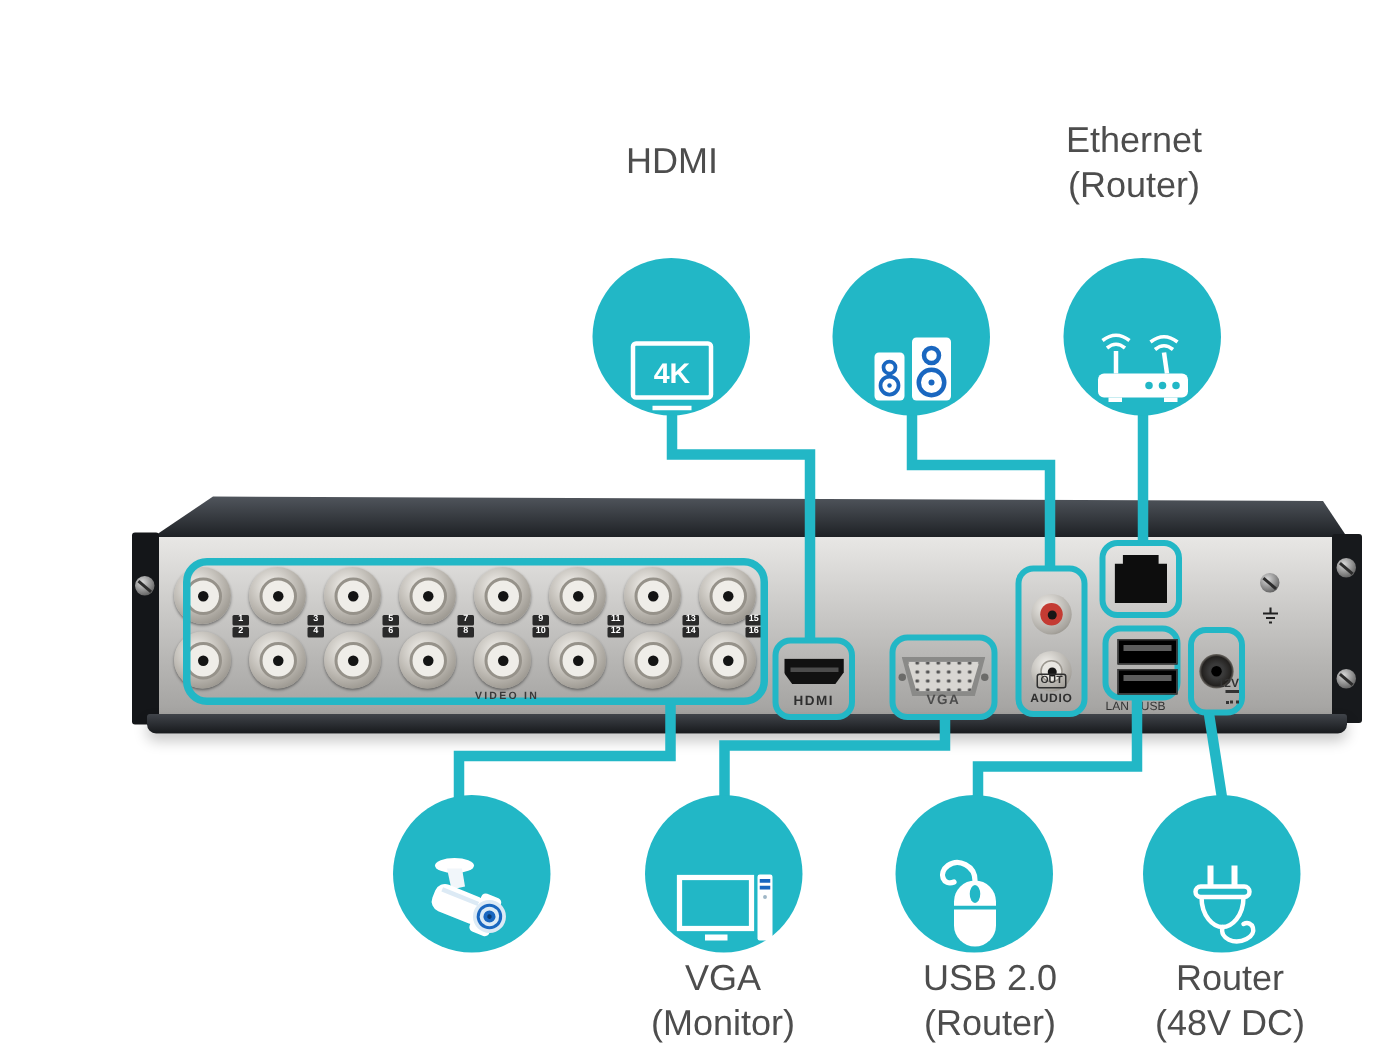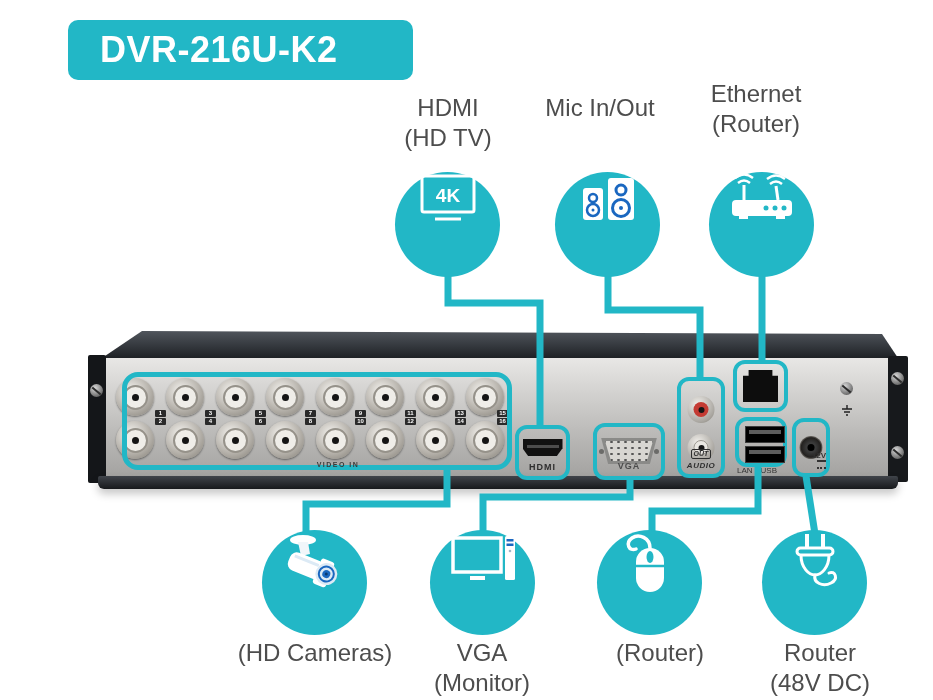--- a/index.html
+++ b/index.html
@@ -10,21 +10,21 @@
   .badge{position:absolute;left:68px;top:20px;width:345px;height:60px;border-radius:10px;
          background:var(--teal,#22b7c6);color:#fff;font-size:36px;font-weight:bold;
          line-height:60px;padding-left:32px;box-sizing:border-box;letter-spacing:.5px;}
 
   
   .clabel{position:absolute;width:220px;text-align:center;color:var(--label_text,#4d4d4d);
           font-size:24px;line-height:30px;}
 
   
   .bubble{position:absolute;width:105px;height:105px;border-radius:50%;
-          background:var(--teal,#22b7c6);display:flex;align-items:flex-start;justify-content:center;z-index:6;}
+          background:var(--teal,#22b7c6);display:flex;align-items:flex-end;justify-content:center;z-index:6;}
 
   
   .wires{position:absolute;left:0;top:0;z-index:5;}
   .wires polyline{stroke:var(--teal,#22b7c6);stroke-width:7;fill:none;stroke-linejoin:miter;}
 
   
   .device{position:absolute;left:88px;top:328px;width:822px;height:162px;z-index:2;}
   .chassis{position:absolute;left:0;top:0;}
   .dev-face{position:absolute;left:14px;top:30px;width:792px;height:120px;
             background:linear-gradient(180deg,#e8e7e5,#d2d1cf 30%,#b6b5b3 70%,#a3a2a0);}
@@ -57,21 +57,21 @@
               letter-spacing:1px;color:#2e2e2e;}
   
   .port-vga{left:505px;top:95px;width:72px;height:57px;}
   .dsub{position:absolute;left:50%;top:11px;transform:translateX(-50%);width:58px;height:26px;background:#8a8a88;
         clip-path:polygon(2% 0,98% 0,86% 100%,14% 100%);display:flex;align-items:center;justify-content:center;}
   .dsub-inner{width:50px;height:20px;background:#d8d6d2;clip-path:polygon(2% 0,98% 0,86% 100%,14% 100%);
               background-image:radial-gradient(#565656 1px,transparent 1.6px);background-size:7px 6px;background-position:4px 4px;}
   .vga-screw{position:absolute;top:22px;width:5px;height:5px;border-radius:50%;background:#6b6b69;}
   .vga-label{position:absolute;left:0;right:0;bottom:5px;text-align:center;font-size:9px;color:#4c4c4c;font-weight:bold;letter-spacing:1px;}
   
-  .port-audio{left:589px;top:49px;width:48px;height:101px;font-style:italic;}
+  .port-audio{left:589px;top:49px;width:48px;height:101px;}
   .rca{position:absolute;left:50%;transform:translateX(-50%);width:27px;height:27px;border-radius:50%;
        background:radial-gradient(circle at 38% 32%,#f2f0ec,#a9a6a0 70%,#757167);display:flex;align-items:center;justify-content:center;}
   .rca-ring{width:15px;height:15px;border-radius:50%;display:flex;align-items:center;justify-content:center;}
   .rca-red{background:#c43b33;}
   .rca-white{background:#e9e7e2;border:1px solid #9b978f;box-sizing:border-box;}
   .rca-hole{width:6px;height:6px;border-radius:50%;background:#161616;}
   .audio-label{position:absolute;left:0;right:0;bottom:4px;text-align:center;color:#2f2f2f;}
   .audio-label .out{display:inline-block;font-size:7px;font-weight:bold;border:1px solid #2f2f2f;border-radius:2px;
                     padding:0 2px;line-height:8px;}
   .audio-label .aud{display:block;font-size:8px;font-weight:bold;letter-spacing:.5px;margin-top:1px;}
@@ -100,30 +100,25 @@
   .gnd{position:absolute;z-index:3;}
 
   .icon-stroke{stroke:#fff;fill:none;}
   .blue-stroke{stroke:var(--accent_blue,#1a67c0);fill:none;}
 </style>
 </head>
 <body>
 
 <div class="stage">
 
-  <div class="badge">
-    <span>DVR-216U-K2</span>
-  </div>
 
   <div class="clabel" style="left:338px;top:93px">
     <div>HDMI</div>
-    <div>(HD TV)</div>
   </div>
   <div class="clabel" style="left:490px;top:93px">
-    <div>Mic In/Out</div>
   </div>
   <div class="clabel" style="left:646px;top:79px">
     <div>Ethernet</div>
     <div>(Router)</div>
   </div>
 
   <svg class="wires" width="933" height="700" viewBox="0 0 933 700">
     <polyline points="448,272 448,303 540,303 540,428"></polyline>
     <polyline points="608,272 608,310 700,310 700,380"></polyline>
     <polyline points="762,272 762,364"></polyline>
@@ -413,27 +408,27 @@
     <svg width="60" height="62" viewBox="0 0 60 62">
       <line x1="22" y1="4" x2="22" y2="17" class="icon-stroke" stroke-width="4"></line>
       <line x1="38" y1="4" x2="38" y2="17" class="icon-stroke" stroke-width="4"></line>
       <rect x="12" y="18" width="36" height="7" rx="3.5" class="icon-stroke" stroke-width="3"></rect>
       <path d="M16,25 C16,38 24,45 30,45 C36,45 44,38 44,25" class="icon-stroke" stroke-width="3"></path>
       <path d="M30,45 C28,53 38,57 46,53 C54,49 50,40 44,43" class="icon-stroke" stroke-width="3" stroke-linecap="round"></path>
     </svg>
   </div>
 
   <div class="clabel" style="left:205px;top:638px">
-    <div>(HD Cameras)</div>
   </div>
   <div class="clabel" style="left:372px;top:638px">
     <div>VGA</div>
     <div>(Monitor)</div>
   </div>
   <div class="clabel" style="left:550px;top:638px">
+    <div>USB 2.0</div>
     <div>(Router)</div>
   </div>
   <div class="clabel" style="left:710px;top:638px">
     <div>Router</div>
     <div>(48V DC)</div>
   </div>
 
 </div>
 
 </body></html>

